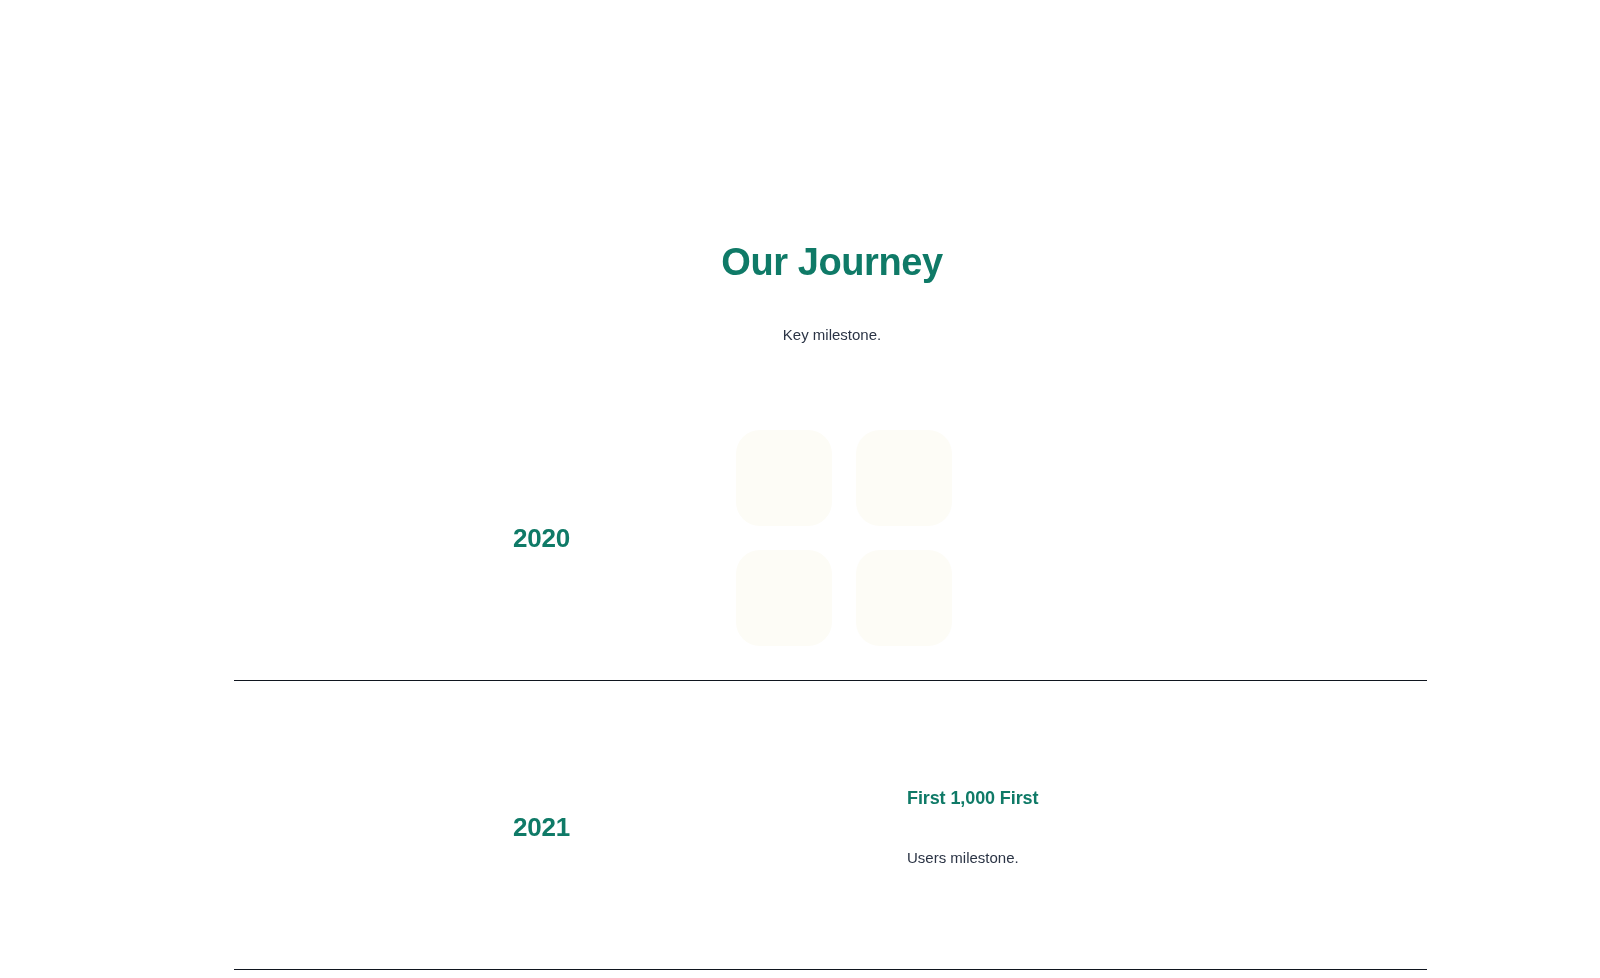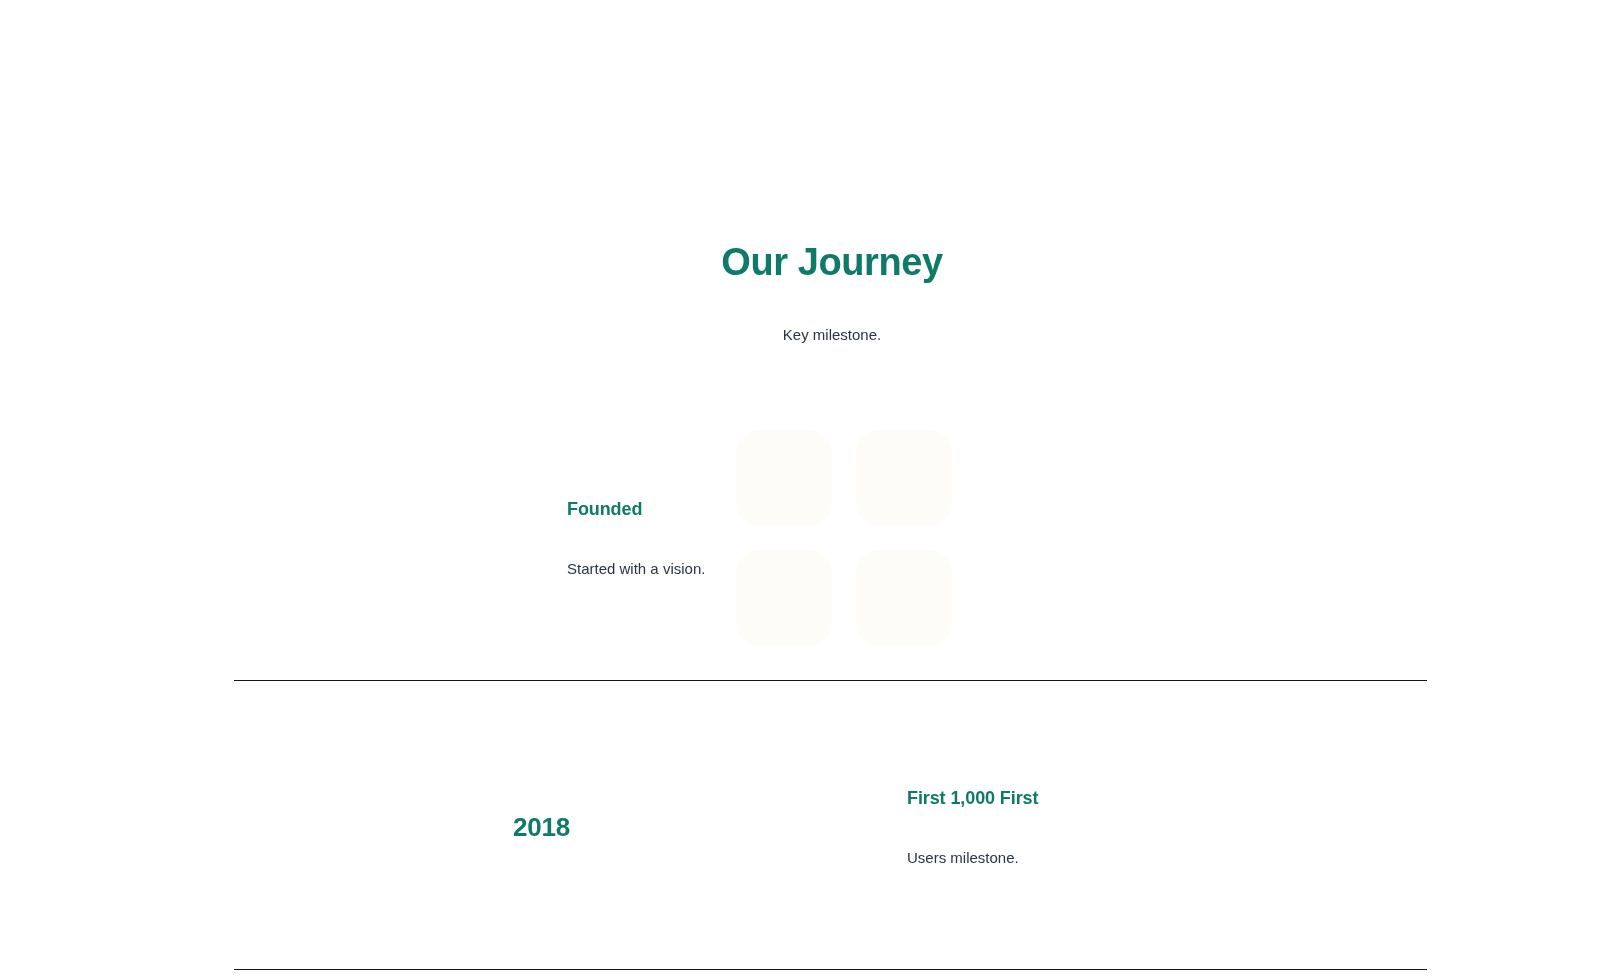--- a/index.html
+++ b/index.html
@@ -132,29 +132,26 @@
 
     <div class="timeline-row">
 
       <div class="media-grid">
         <div class="media-tile"></div>
         <div class="media-tile"></div>
         <div class="media-tile"></div>
         <div class="media-tile"></div>
       </div>
 
+      <div class="row-year">2020</div>
       <div class="row-gap"></div>
-      <div class="row-body">
-        <div class="row-heading">Founded</div>
-        <div class="row-desc">Started with a vision.</div>
-      </div>
     </div>
 
     <div class="timeline-row">
-      <div class="row-year">2018</div>
+      <div class="row-year">2021</div>
       <div class="row-gap"></div>
       <div class="row-body">
         <div class="row-heading">First 1,000 First</div>
         <div class="row-desc">Users milestone.</div>
       </div>
     </div>
 
   </div>
 </div>
 

